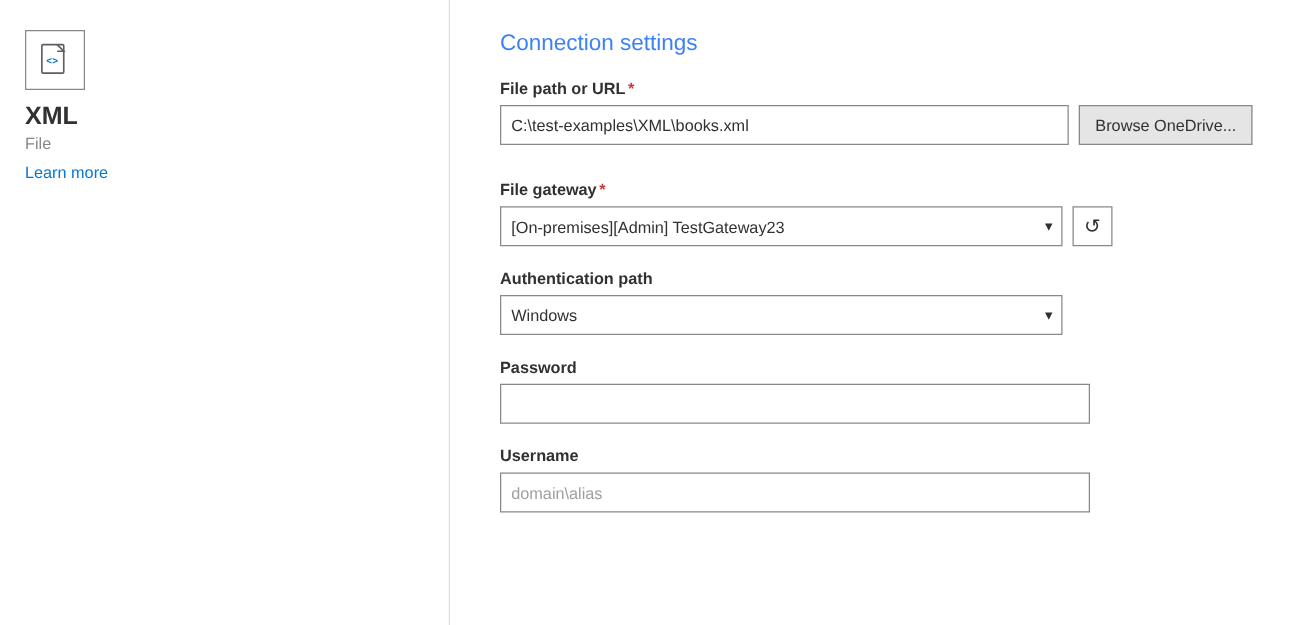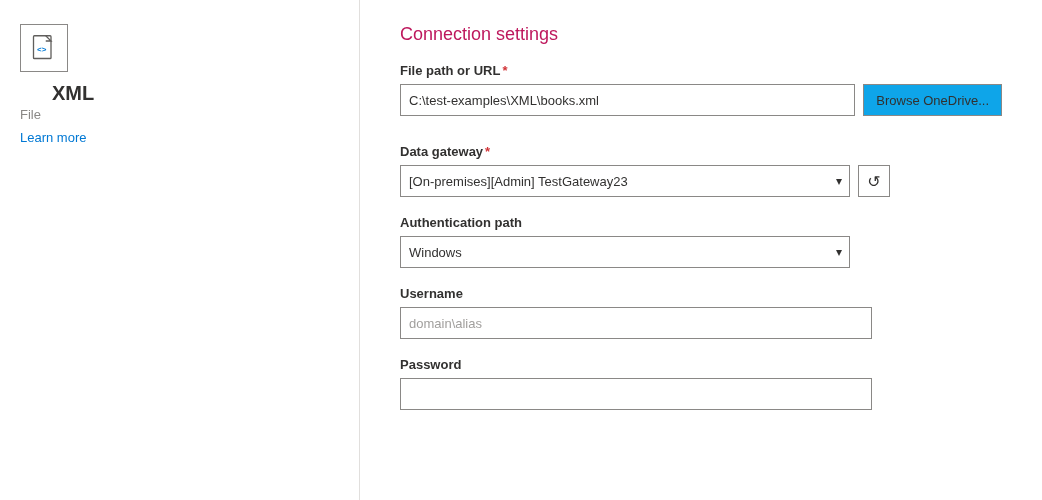--- a/index.html
+++ b/index.html
@@ -39,21 +39,20 @@
     .sidebar-icon svg {
       width: 28px;
       height: 28px;
     }
 
     .sidebar-title {
       font-size: 20px;
       font-weight: 600;
       color: #323130;
       margin-bottom: 2px;
-      margin-left: 32px;
     }
 
     .sidebar-subtitle {
       font-size: 13px;
       color: #8a8886;
       margin-bottom: 8px;
     }
 
     .sidebar-learn-more {
       font-size: 13px;
@@ -66,21 +65,21 @@
     
     .main-content {
       flex: 1;
       padding: 24px 40px;
       overflow-y: auto;
     }
 
     .section-title {
       font-size: 18px;
       font-weight: 400;
-      color: #be185d;
+      color: #3b82f6;
       margin-bottom: 18px;
     }
 
     .field-group {
       margin-bottom: 18px;
     }
 
     .field-label {
       font-size: 13px;
       font-weight: 600;
@@ -111,21 +110,21 @@
     }
 
     .text-input::placeholder {
       color: #a19f9d;
     }
 
     .btn-browse {
       height: 32px;
       padding: 0 12px;
       border: 1px solid #8a8886;
-      background: #0ea5e9;
+      background: #e5e5e5;
       font-size: 13px;
       color: #323130;
       cursor: pointer;
       white-space: nowrap;
     }
 
     .credentials-section {
       margin-top: 28px;
     }
 
@@ -206,21 +205,21 @@
     <div class="field-row">
       <input type="text" class="text-input" value="C:\test-examples\XML\books.xml" style="">
       <button class="btn-browse">Browse OneDrive...</button>
     </div>
   </div>
 
   <div class="credentials-section">
 
     <div class="field-group">
       <div class="field-label">
-        <span>Data gateway</span><span class="required">*</span>
+        <span>File gateway</span><span class="required">*</span>
       </div>
       <div class="select-row">
         <div class="select-wrapper">
           <select>
             <option>[On-premises][Admin] TestGateway23</option>
           </select>
           <span class="chevron">▾</span>
         </div>
         <button class="refresh-btn">
           <span>↺</span>
@@ -234,23 +233,23 @@
         <select>
           <option>Windows</option>
           <option>Basic</option>
           <option>Anonymous</option>
         </select>
         <span class="chevron">▾</span>
       </div>
     </div>
 
     <div class="field-group">
+      <div class="field-label">Password</div>
+      <input type="password" class="text-input" style="">
+    </div>
+
+    <div class="field-group">
       <div class="field-label">Username</div>
       <input type="text" class="text-input" placeholder="domain\alias" style="">
     </div>
-
-    <div class="field-group">
-      <div class="field-label">Password</div>
-      <input type="password" class="text-input" style="">
-    </div>
   </div>
 
 </div>
 
 </body></html>

